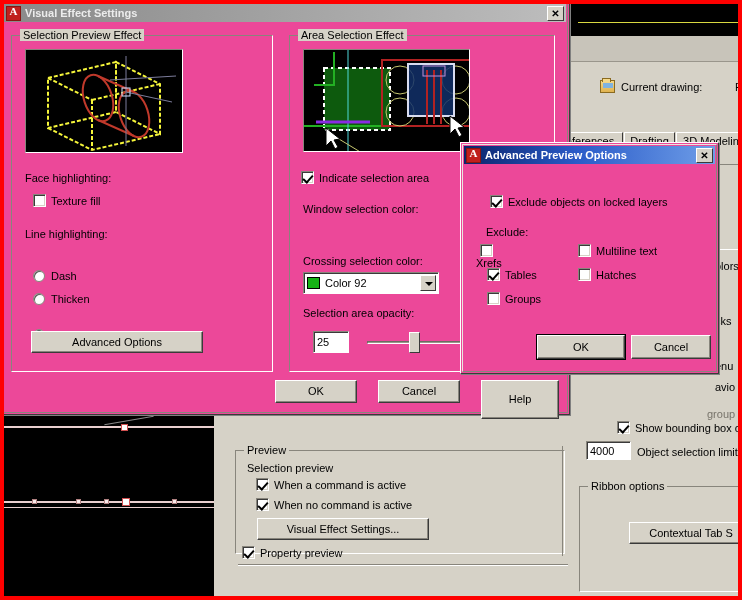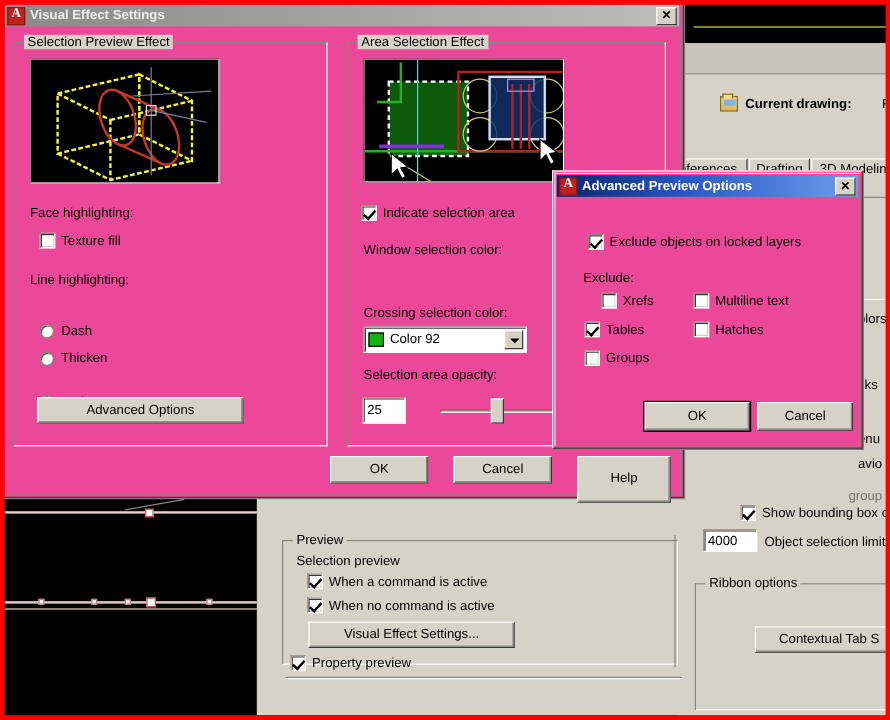--- a/index.html
+++ b/index.html
@@ -345,21 +345,21 @@
     <div class="grip grip-hot" style="left:118px; top:84px; width:8px; height:8px;"></div>
     <div class="grip" style="left:168px; top:85px;"></div>
     <div class="grip grip-hot" style="left:117px; top:10px; width:7px; height:7px;"></div>
   </div>
 
   <div class="bg-panel" style="left:566px; top:36px; width:176px; height:564px; border-left:1px solid #ffffff;">
 
     <div style="position:absolute; left:0; top:0; width:176px; height:26px; background:#c8c4ba; border-bottom:1px solid #9a968c;"></div>
 
     <div class="folder-icon" style="left:33px; top:44px;"></div>
-    <div class="lbl" style="left:54px; top:45px;font-weight:bold;">Current drawing:</div>
+    <div class="lbl" style="left:54px; top:45px;">Current drawing:</div>
     <div class="lbl" style="left:168px; top:45px;">F</div>
 
     <div class="tabstrip-tab" style="left:-10px; top:96px; width:66px; height:17px;">
       <span>eferences</span>
     </div>
     <div class="tabstrip-tab" style="left:57px; top:96px; width:51px; height:17px;">
       <span>Drafting</span>
     </div>
     <div class="tabstrip-tab" style="left:109px; top:96px; width:76px; height:17px; background:#d6d2c7;">
       <span>3D Modeling</span>
@@ -541,21 +541,21 @@
     <div class="lbl" style="left:302px; top:202px;">Window selection color:</div>
 
     <div class="lbl" style="left:302px; top:254px;">Crossing selection color:</div>
     <div class="combo" style="left:302px; top:271px; width:136px; height:22px;">
       <span class="swatch" style="background:#15b215;"></span>
       <span>Color 92</span>
       <span class="combo-arrow"></span>
     </div>
 
     <div class="lbl" style="left:302px; top:306px;">Selection area opacity:</div>
-    <div class="textfield" style="left:301px; top:330px; width:36px; height:22px;">
+    <div class="textfield" style="left:312px; top:330px; width:36px; height:22px;">
       <span>25</span>
     </div>
     <div class="slider-track" style="left:366px; top:340px; width:120px;"></div>
     <div class="slider-thumb" style="left:408px; top:331px;"></div>
 
     <div class="btn" style="left:274px; top:379px; width:82px; height:23px;">
       <span>OK</span>
     </div>
     <div class="btn" style="left:377px; top:379px; width:82px; height:23px;">
       <span>Cancel</span>
@@ -575,21 +575,21 @@
     </div>
 
 
     <div class="cb-row" style="left:29px; top:52px;">
       <span class="checkbox checked"></span>
       <span>Exclude objects on locked layers</span>
     </div>
 
     <div class="lbl" style="left:25px; top:83px;">Exclude:</div>
 
-    <div class="cb-row" style="left:40px; top:101px;">
+    <div class="cb-row" style="left:15px; top:101px;flex-direction:column;">
       <span class="checkbox"></span>
       <span>Xrefs</span>
     </div>
     <div class="cb-row" style="left:26px; top:125px;">
       <span class="checkbox checked"></span>
       <span>Tables</span>
     </div>
     <div class="cb-row" style="left:26px; top:149px;">
       <span class="checkbox"></span>
       <span>Groups</span>

